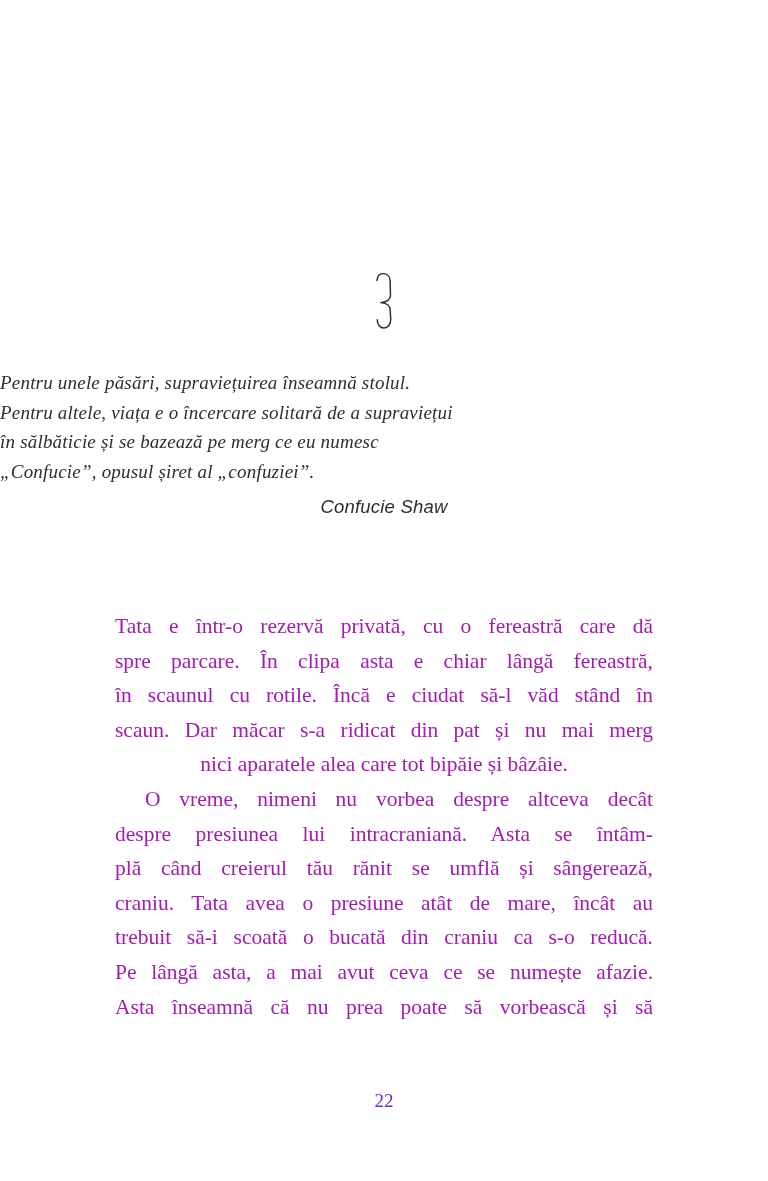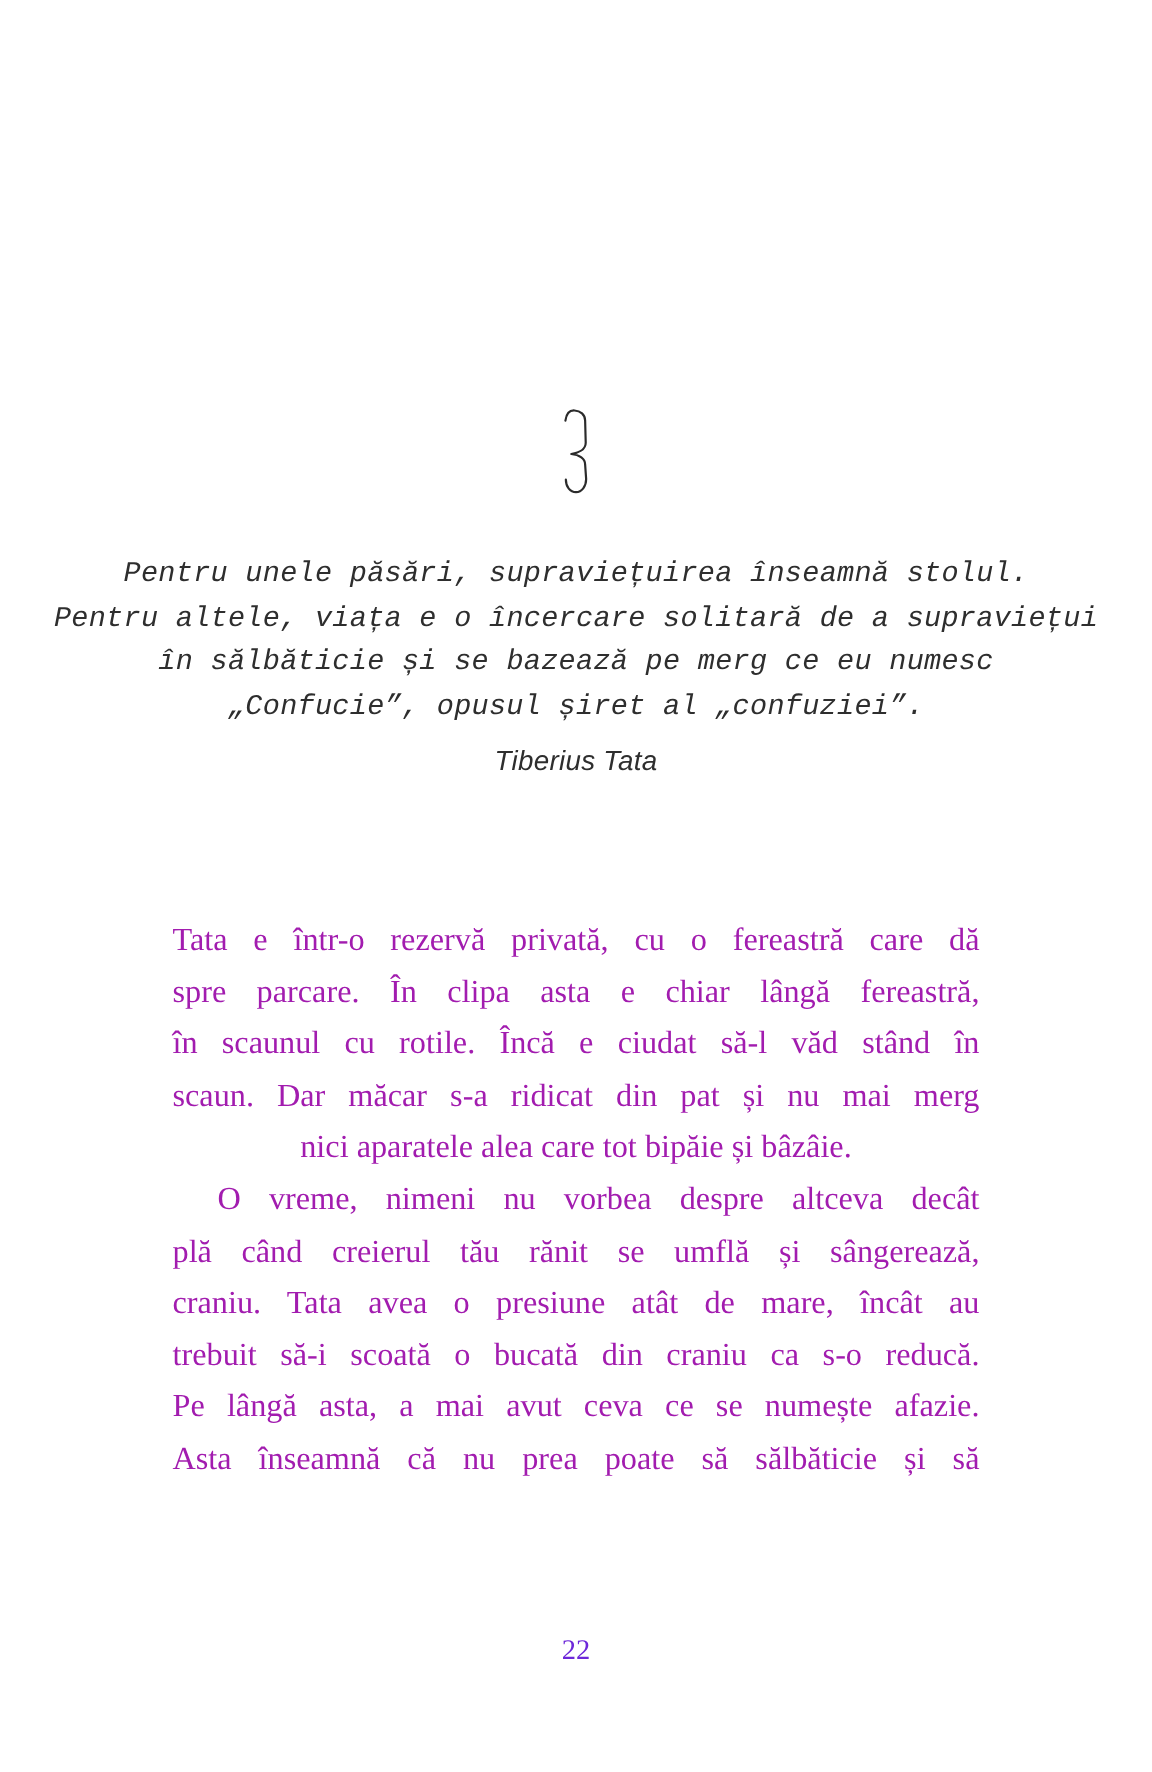--- a/index.html
+++ b/index.html
@@ -20,22 +20,21 @@
   .chapter-wrap svg { display: inline-block; }
   .sr-only {
     position: absolute;
     width: 1px; height: 1px;
     overflow: hidden;
     clip: rect(0 0 0 0);
     white-space: nowrap;
   }
   .epigraph {
     margin-top: 38px;
-    text-align: center;
-    font-family: Liberation Mono, monospace;
+    font-family: Liberation Serif, serif;
     font-style: italic;
     font-size: 19px;
     line-height: 29.5px;
     color: #2e2e2e;
     letter-spacing: 0.2px;
   }
   .epigraph-attribution {
     margin-top: 8px;
     text-align: center;
     font-family: "Liberation Sans", sans-serif;
@@ -87,38 +86,39 @@
     <span class="sr-only">3</span>
   </div>
 
   <div class="epigraph">
     <div class="line">Pentru unele păsări, supraviețuirea înseamnă stolul.</div>
     <div class="line">Pentru altele, viața e o încercare solitară de a supraviețui</div>
     <div class="line">în sălbăticie și se bazează pe merg ce eu numesc</div>
     <div class="line">„Confucie”, opusul șiret al „confuziei”.</div>
   </div>
 
-  <div class="epigraph-attribution">Tiberius Tata</div>
+  <div class="epigraph-attribution">Confucie Shaw</div>
 
   <div class="body-text">
 
     <div>
       <div class="line jline">Tata e într-o rezervă privată, cu o fereastră care dă</div>
       <div class="line jline">spre parcare. În clipa asta e chiar lângă fereastră,</div>
       <div class="line jline">în scaunul cu rotile. Încă e ciudat să-l văd stând în</div>
       <div class="line jline">scaun. Dar măcar s-a ridicat din pat și nu mai merg</div>
       <div class="line lline">nici aparatele alea care tot bipăie și bâzâie.</div>
     </div>
 
     <div>
       <div class="line jline indent">O vreme, nimeni nu vorbea despre altceva decât</div>
+      <div class="line jline">despre presiunea lui intracraniană. Asta se întâm-</div>
       <div class="line jline">plă când creierul tău rănit se umflă și sângerează,</div>
       <div class="line jline">craniu. Tata avea o presiune atât de mare, încât au</div>
       <div class="line jline">trebuit să-i scoată o bucată din craniu ca s-o reducă.</div>
       <div class="line jline">Pe lângă asta, a mai avut ceva ce se numește afazie.</div>
-      <div class="line jline">Asta înseamnă că nu prea poate să sălbăticie și să</div>
+      <div class="line jline">Asta înseamnă că nu prea poate să vorbească și să</div>
     </div>
 
   </div>
 
   <div class="page-number">22</div>
 
 </div>
 
 </body></html>

